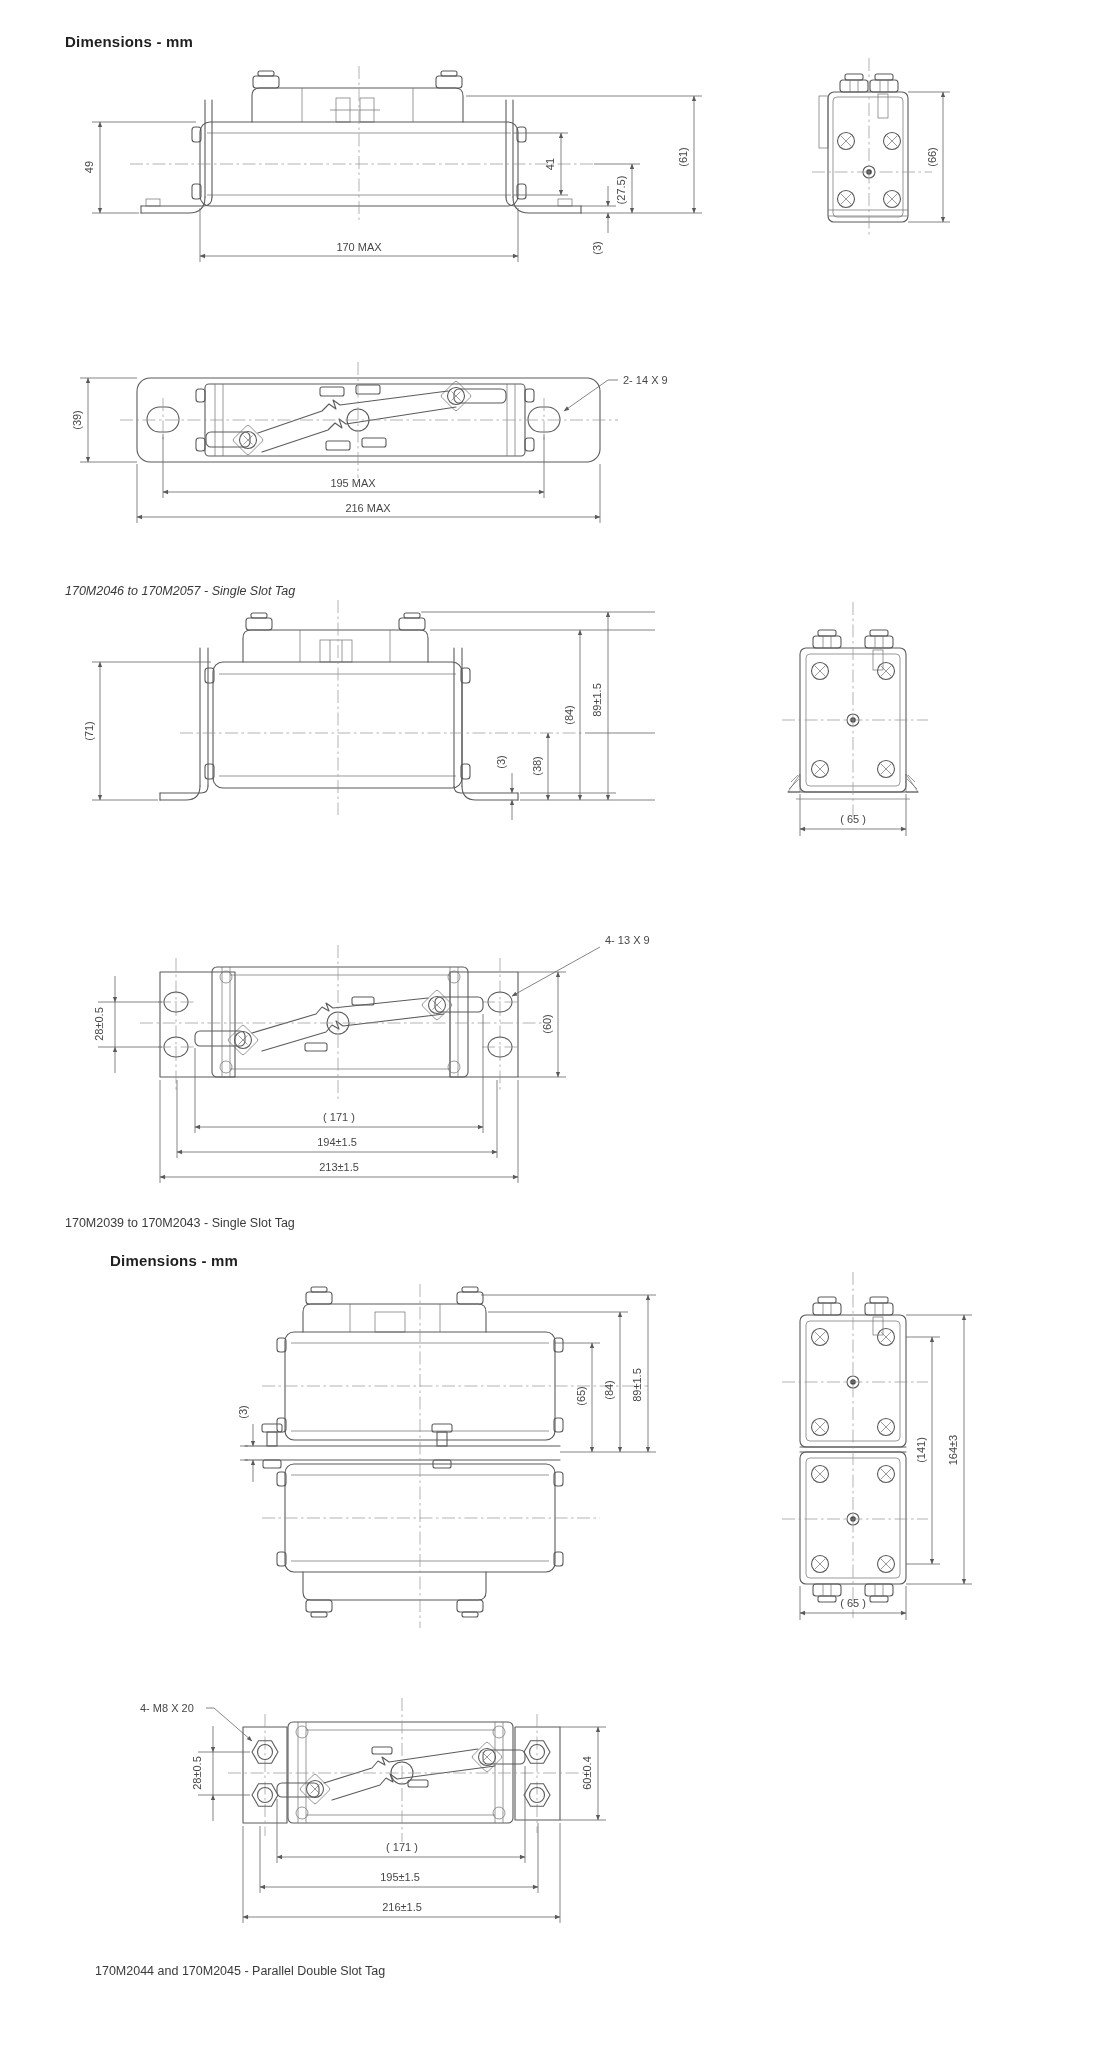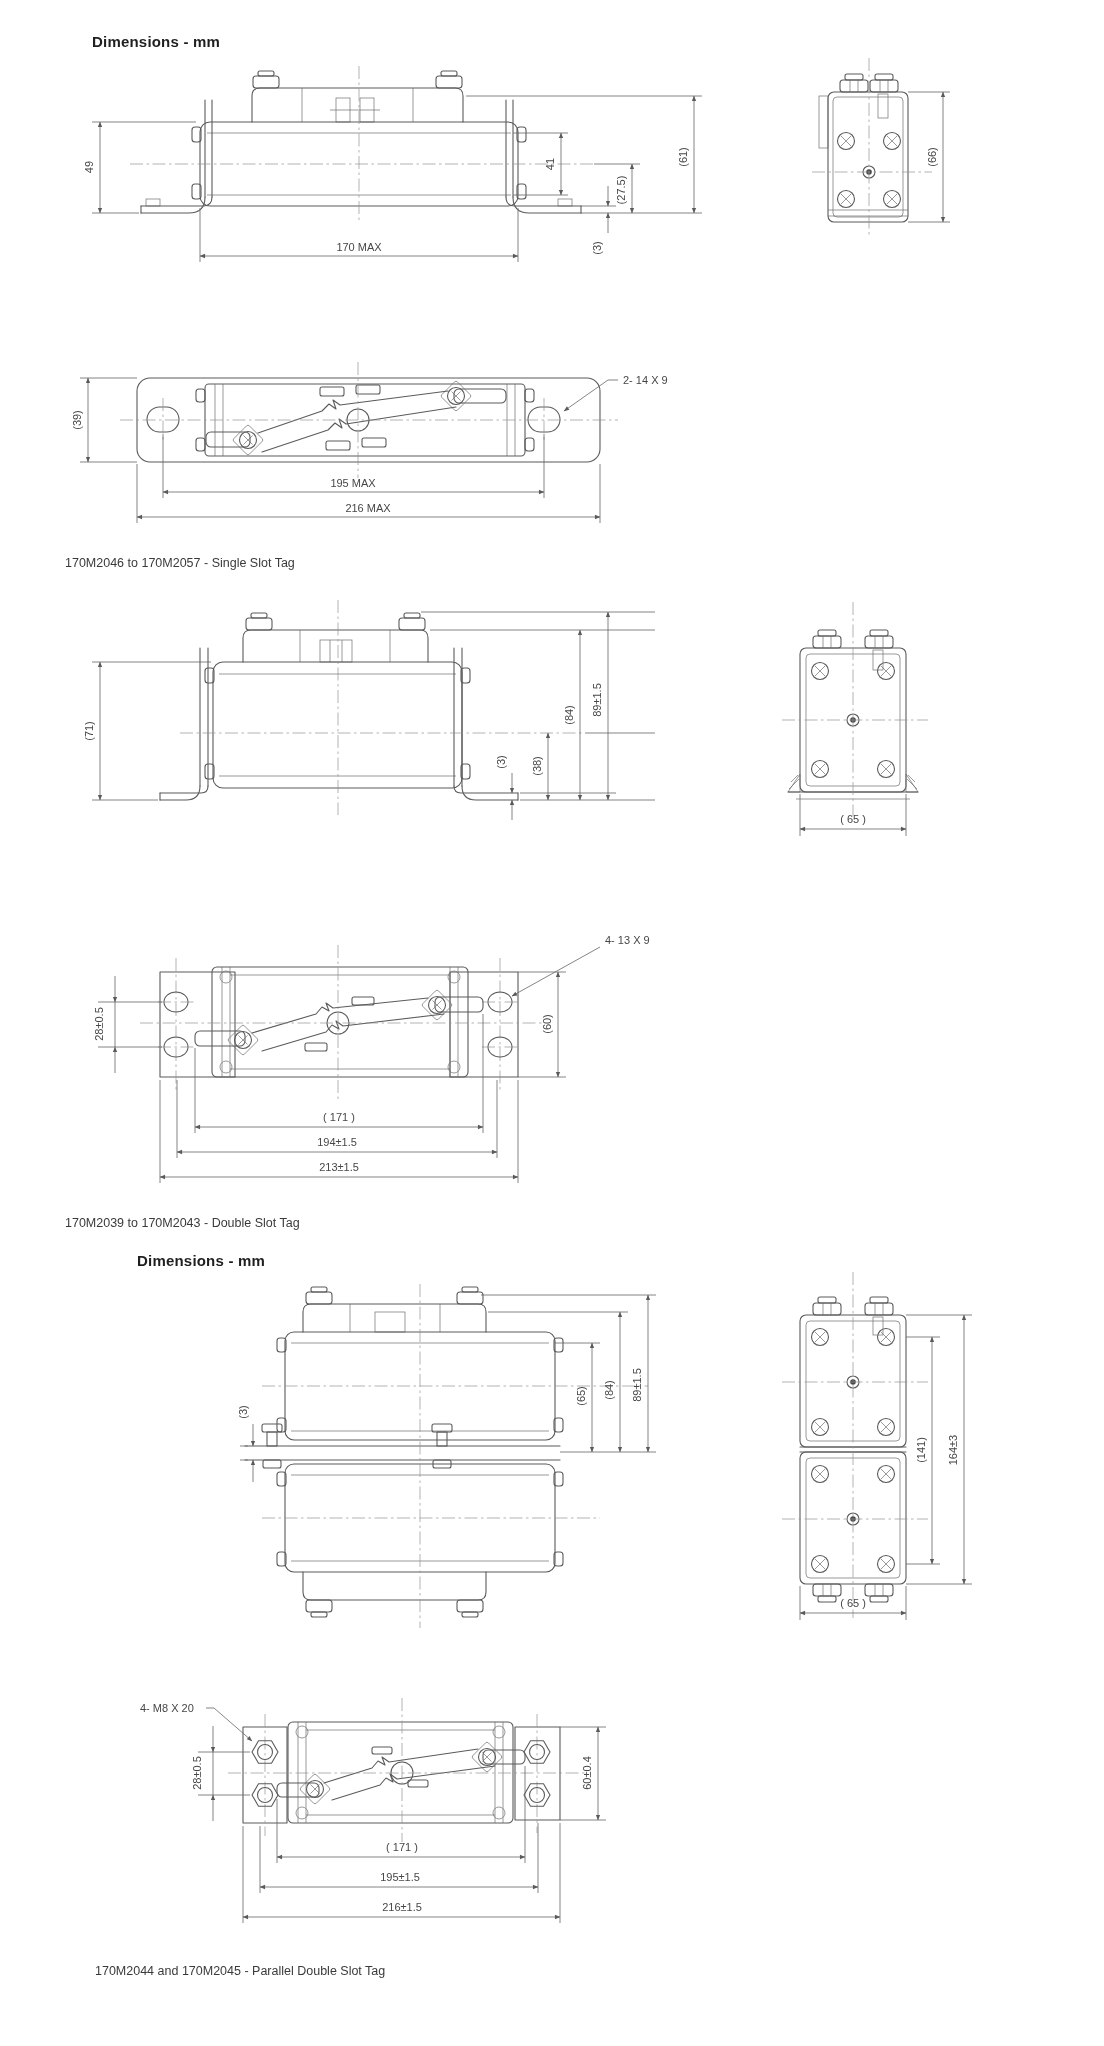--- a/index.html
+++ b/index.html
@@ -1,31 +1,31 @@
 <!DOCTYPE html>
 <html><head>
 <meta charset="utf-8">
 <style>
   html,body{margin:0;padding:0;background:#ffffff;}
   body{width:1104px;height:2046px;position:relative;font-family:"Liberation Sans",sans-serif;}
-  .heading{position:absolute;font-size:15px;font-weight:bold;color:#1f1f1f;letter-spacing:.2px;margin-left:27px;}
+  .heading{position:absolute;font-size:15px;font-weight:bold;color:#1f1f1f;letter-spacing:.2px;}
   .caption{position:absolute;font-size:12.5px;color:#3a3a3a;}
   svg{position:absolute;left:0;top:0;}
   .o{fill:none;stroke:#5b5b5b;stroke-width:1.1;stroke-linejoin:round;stroke-linecap:round;}
   .t{fill:none;stroke:#6f6f6f;stroke-width:0.7;}
   .c{fill:none;stroke:#949494;stroke-width:0.7;stroke-dasharray:13 3.5 2.5 3.5;}
   .d{fill:none;stroke:#666666;stroke-width:0.8;}
   .dt{fill:#474747;font-family:"Liberation Sans",sans-serif;font-size:11px;}
 </style>
 </head>
 <body>
 
 <div class="heading" style="left:65px;top:33px;">Dimensions - mm</div>
-<div class="caption" style="left:65px;top:556px;">170M2046 to 170M2057 - Single Slot Tag</div>
-<div class="caption" style="left:65px;top:1216px;">170M2039 to 170M2043 - Double Slot Tag</div>
+<div class="caption" style="left:65px;top:584px;font-style:italic;">170M2046 to 170M2057 - Single Slot Tag</div>
+<div class="caption" style="left:65px;top:1216px;">170M2039 to 170M2043 - Single Slot Tag</div>
 <div class="heading" style="left:110px;top:1252px;">Dimensions - mm</div>
 <div class="caption" style="left:95px;top:1964px;">170M2044 and 170M2045 - Parallel Double Slot Tag</div>
 
 <svg width="1104" height="2046" viewBox="0 0 1104 2046">
 <defs>
   <marker id="ar" viewBox="0 0 10 10" refX="9" refY="5" markerWidth="9" markerHeight="7" orient="auto-start-reverse">
     <path d="M0,1.2 L9.5,5 L0,8.8 z" fill="#5a5a5a"></path>
   </marker>
   <g id="scrX">
         <circle r="8.5" class="o"></circle>

